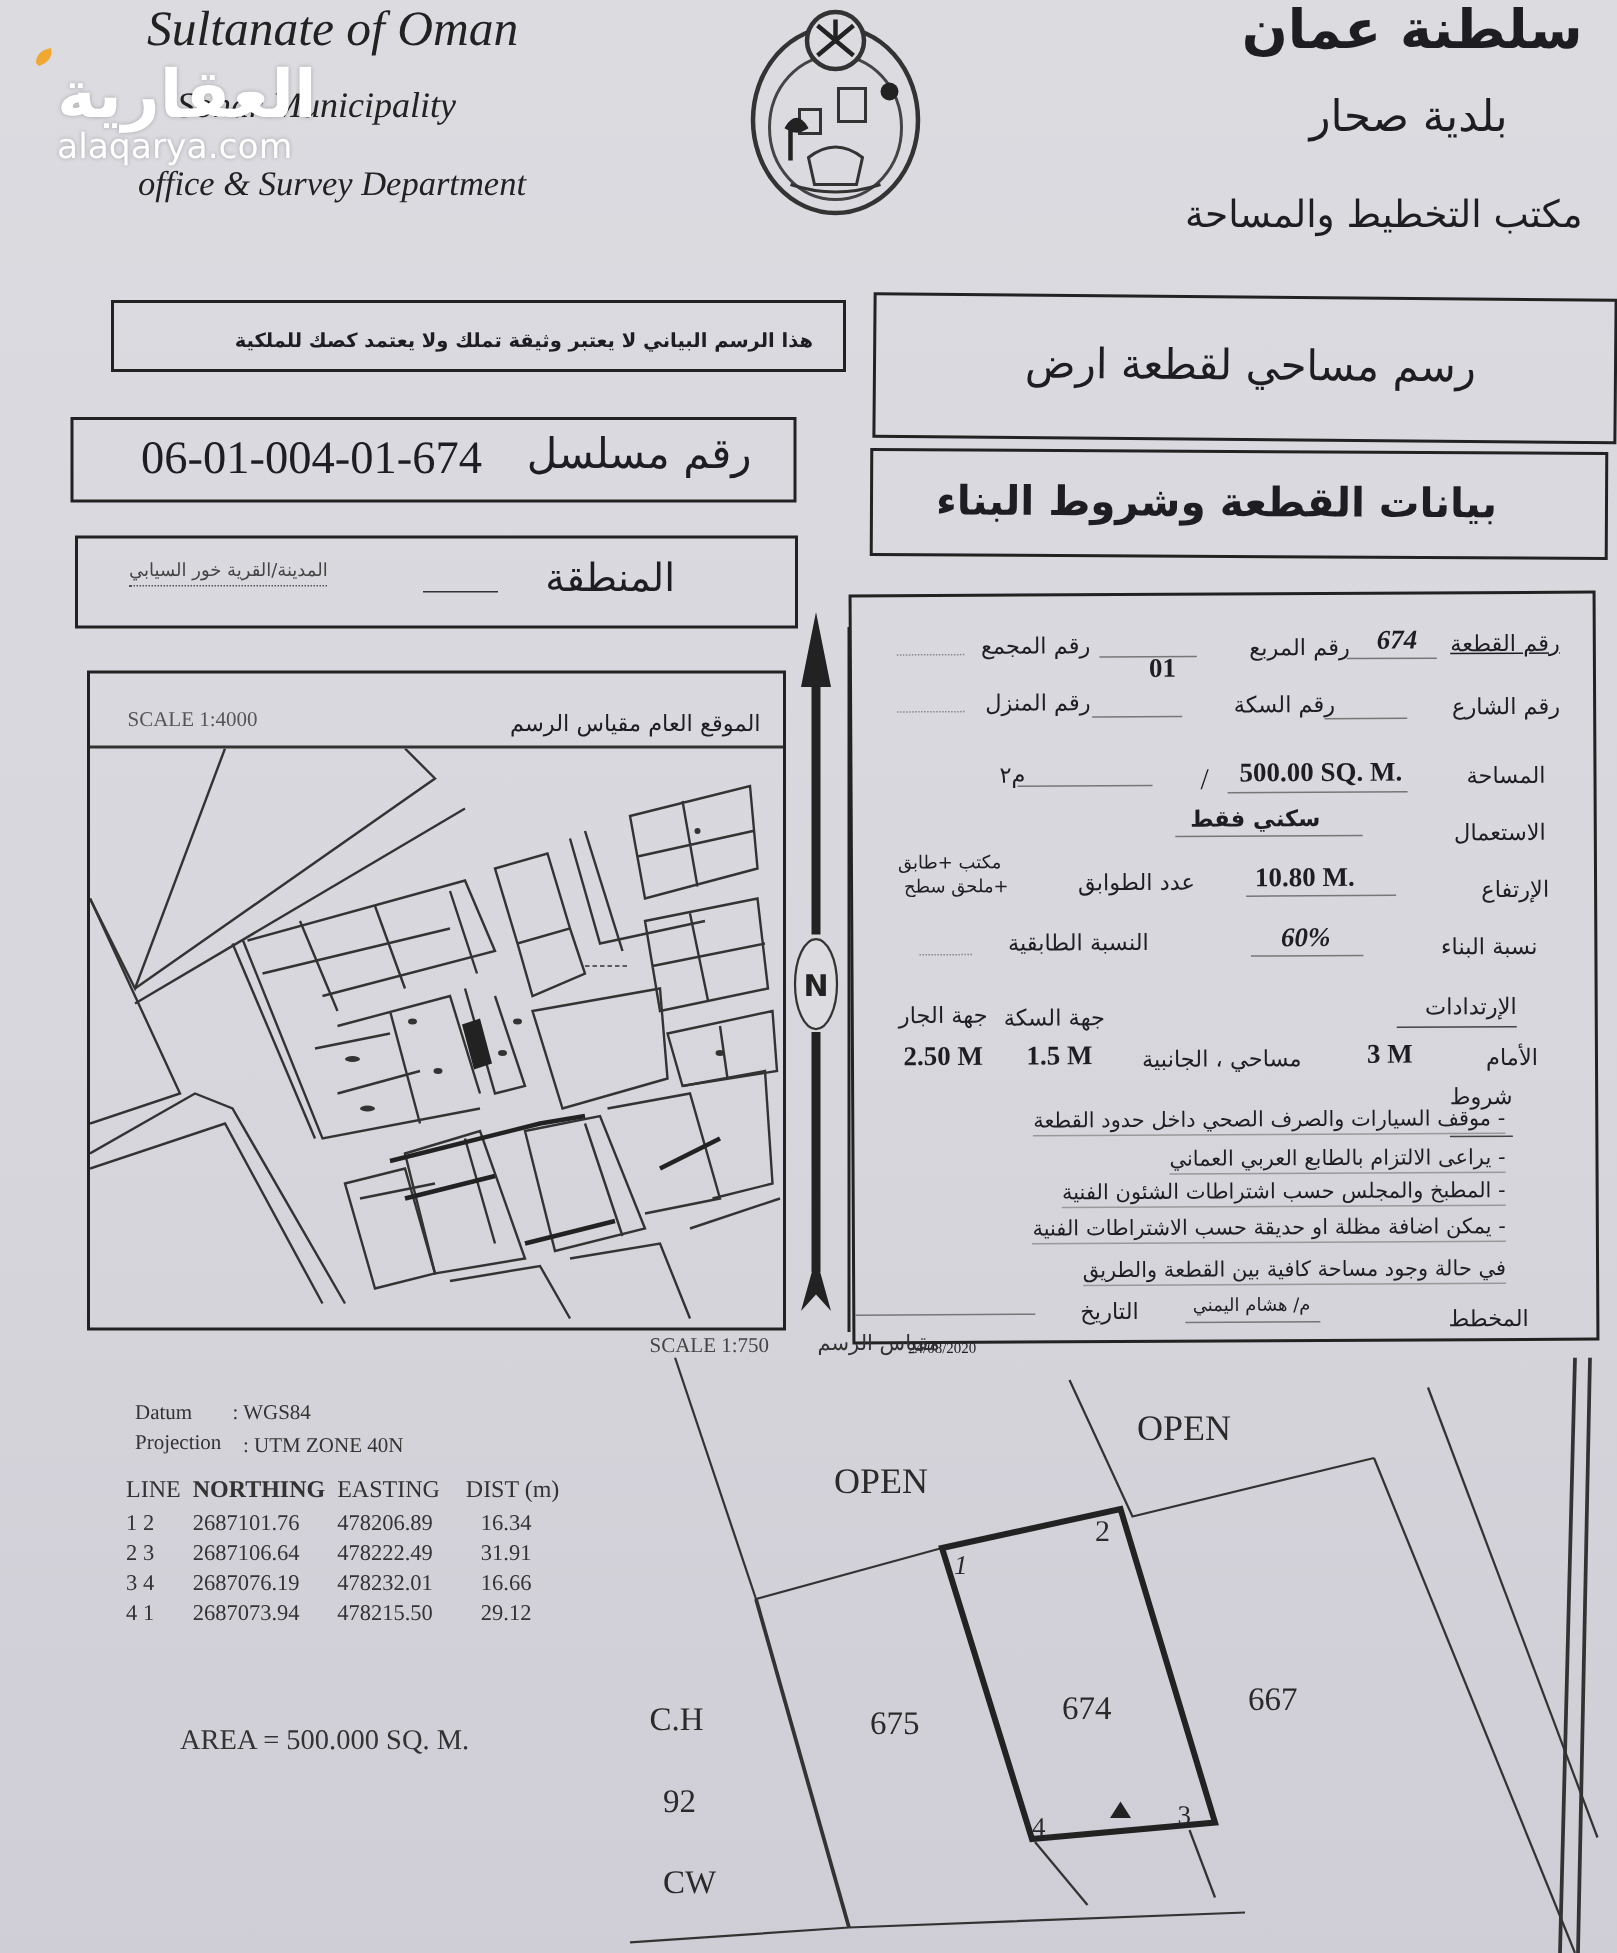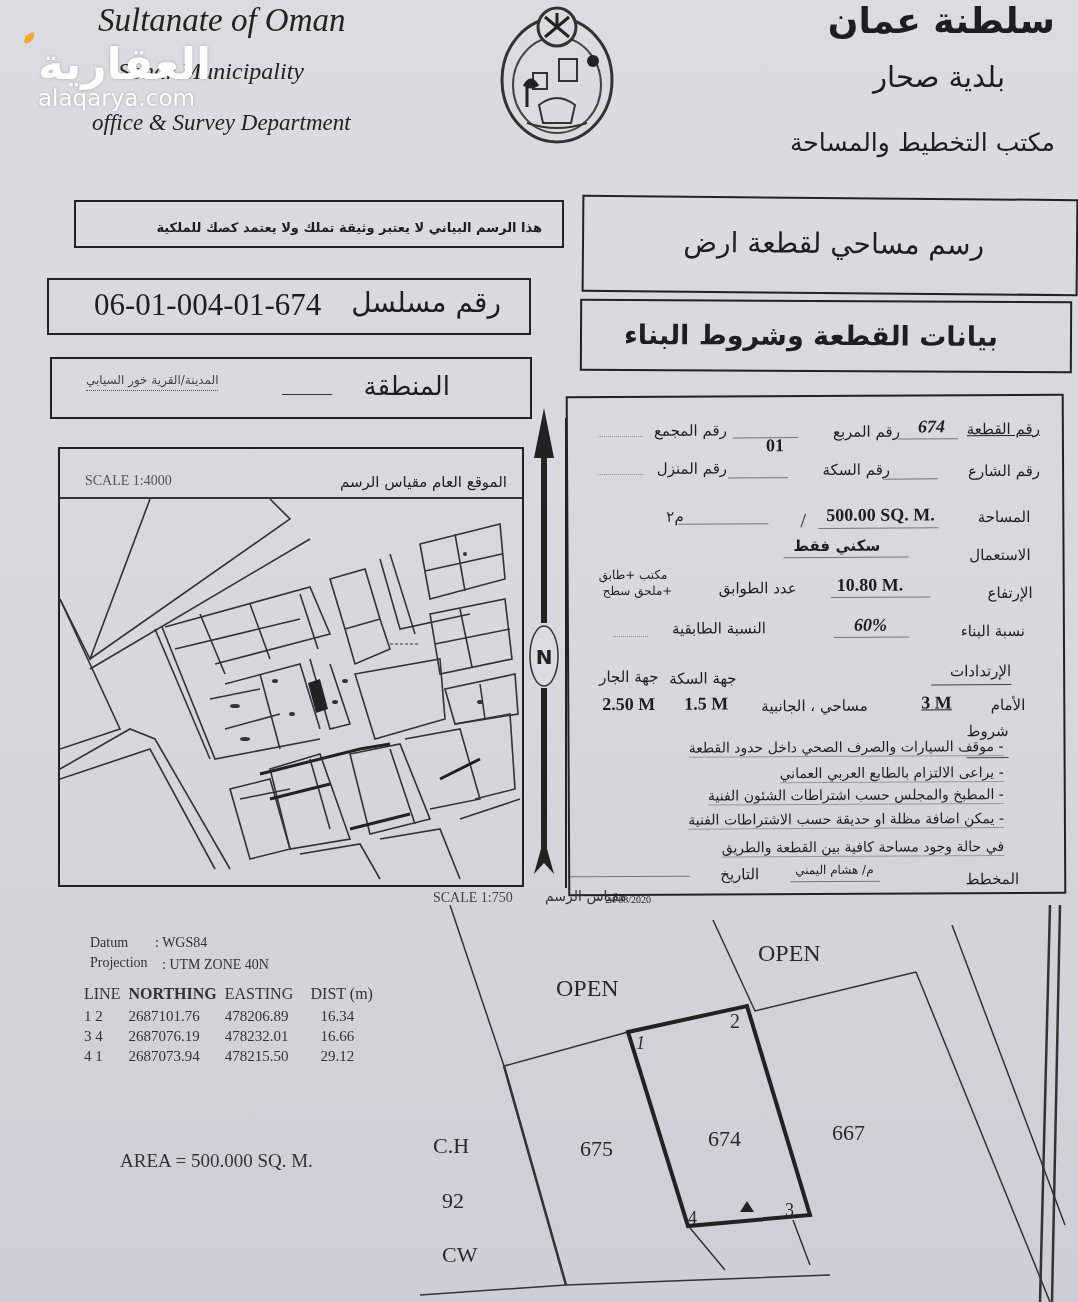--- a/index.html
+++ b/index.html
@@ -172,21 +172,21 @@
   <div class="pd ar" style="right:38px;top:226px;">نسبة البناء</div>
   <div class="pv" style="left:285px;top:218px;font-style:italic;">60%</div>
   <div class="uline" style="left:265px;top:240px;width:75px;"></div>
   <div class="pd ar" style="left:103px;top:222px;">النسبة الطابقية</div>
   <div class="dotline" style="left:44px;top:238px;width:35px;"></div>
 
   <div class="pd ar" style="right:52px;top:266px;border-bottom:1.5px solid #444;padding-bottom:4px;width:80px;text-align:right;">الإرتدادات</div>
   <div class="pd ar" style="left:100px;top:272px;">جهة السكة</div>
   <div class="pd ar" style="left:30px;top:270px;">جهة الجار</div>
   <div class="pd ar" style="right:38px;top:300px;">الأمام</div>
-  <div class="pv" style="left:352px;top:296px;text-decoration:underline;">3 M</div>
+  <div class="pv" style="left:342px;top:296px;">3 M</div>
   <div class="pd ar" style="left:192px;top:300px;">مساحي ، الجانبية</div>
   <div class="pv" style="left:115px;top:296px;">1.5 M</div>
   <div class="pv" style="left:33px;top:296px;">2.50 M</div>
 
   <div class="pd ar" style="right:55px;top:326px;border-bottom:1.5px solid #444;padding-bottom:17px;">شروط</div>
   <div class="cond ar" style="top:342px;">- موقف السيارات والصرف الصحي داخل حدود القطعة</div>
   <div class="cond ar" style="top:368px;">- يراعى الالتزام بالطابع العربي العماني</div>
   <div class="cond ar" style="top:390px;">- المطبخ والمجلس حسب اشتراطات الشئون الفنية</div>
   <div class="cond ar" style="top:414px;">- يمكن اضافة مظلة او حديقة حسب الاشتراطات الفنية</div>
   <div class="cond ar" style="top:442px;">في حالة وجود مساحة كافية بين القطعة والطريق</div>
@@ -277,20 +277,26 @@
     </tr>
   </thead>
   <tbody>
     <tr>
       <td>1  2</td>
       <td class="num">2687101.76</td>
       <td class="num">478206.89</td>
       <td style="padding-left:18px;">16.34</td>
     </tr>
     <tr>
+      <td>2  3</td>
+      <td class="num">2687106.64</td>
+      <td class="num">478222.49</td>
+      <td style="padding-left:18px;">31.91</td>
+    </tr>
+    <tr>
       <td>3  4</td>
       <td class="num">2687076.19</td>
       <td class="num">478232.01</td>
       <td style="padding-left:18px;margin-top:32px;">16.66</td>
     </tr>
     <tr>
       <td>4  1</td>
       <td class="num">2687073.94</td>
       <td class="num">478215.50</td>
       <td style="padding-left:18px;">29.12</td>

